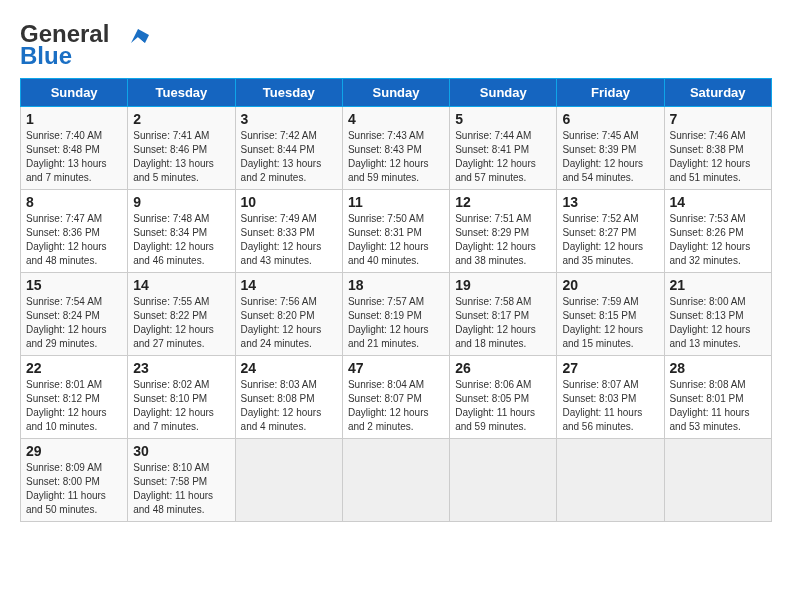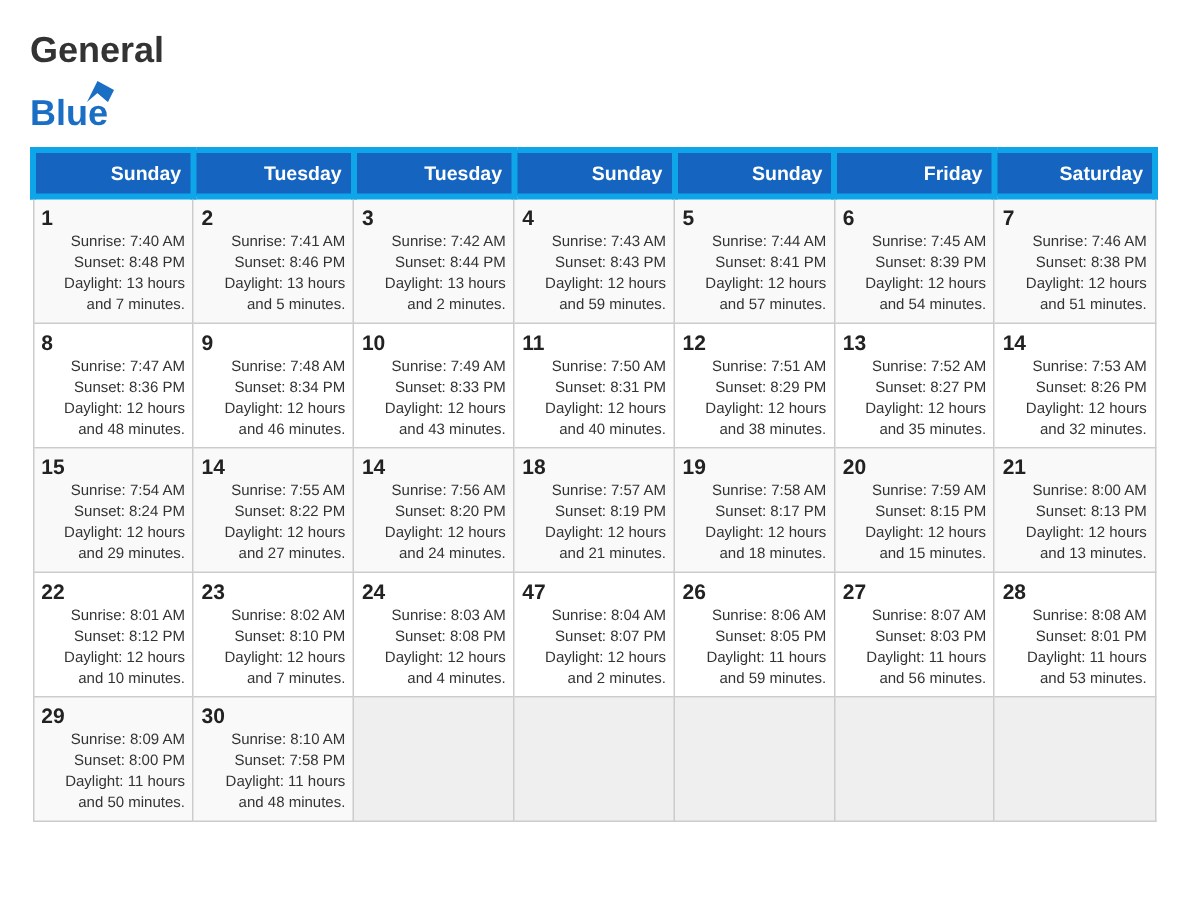--- a/index.html
+++ b/index.html
@@ -34,25 +34,25 @@
       color: #555;
     }
     table {
       width: 100%;
       border-collapse: collapse;
       font-size: 11px;
     }
     thead tr th {
       background-color: #1565c0;
       color: #fff;
-      text-align: right;
+      text-align: center;
       padding: 6px 6px;
       font-size: 13px;
       font-weight: bold;
-      border: 4px solid #0ea5e9;
+      border: 1px solid #0ea5e9;
     }
     tbody tr td {
       border: 1px solid #ccc;
       vertical-align: top;
       padding: 4px 5px;
       width: 108px;
       min-height: 80px;
       background: #fff;
     }
     tbody tr:nth-child(odd) td {
@@ -65,29 +65,28 @@
       font-size: 14px;
       font-weight: bold;
       color: #222;
       display: block;
       margin-bottom: 2px;
     }
     .day-info {
       font-size: 10px;
       color: #333;
       line-height: 1.4;
-      text-align: right;
     }
   </style>
 </head>
 <body>
 
 <div class="header">
   <div class="logo">
-    <div style="display:flex;align-items:center;gap:2px;flex-direction:column;">
+    <div style="display:flex;align-items:center;gap:18px;">
       <span style="font-size:24px;font-weight:bold;color:#333;">General</span>
       <svg width="22" height="18" viewBox="0 0 22 18">
         <polygon points="4,18 11,4 18,18 11,12" fill="#1a6fc4"></polygon>
         <polygon points="11,4 22,10 18,18 11,12" fill="#1a6fc4"></polygon>
       </svg>
     </div>
     <span style="font-size:24px;font-weight:bold;color:#1a6fc4;margin-top:-6px;">Blue</span>
   </div>
   <div class="title-area">
     <div class="month-title"></div>

